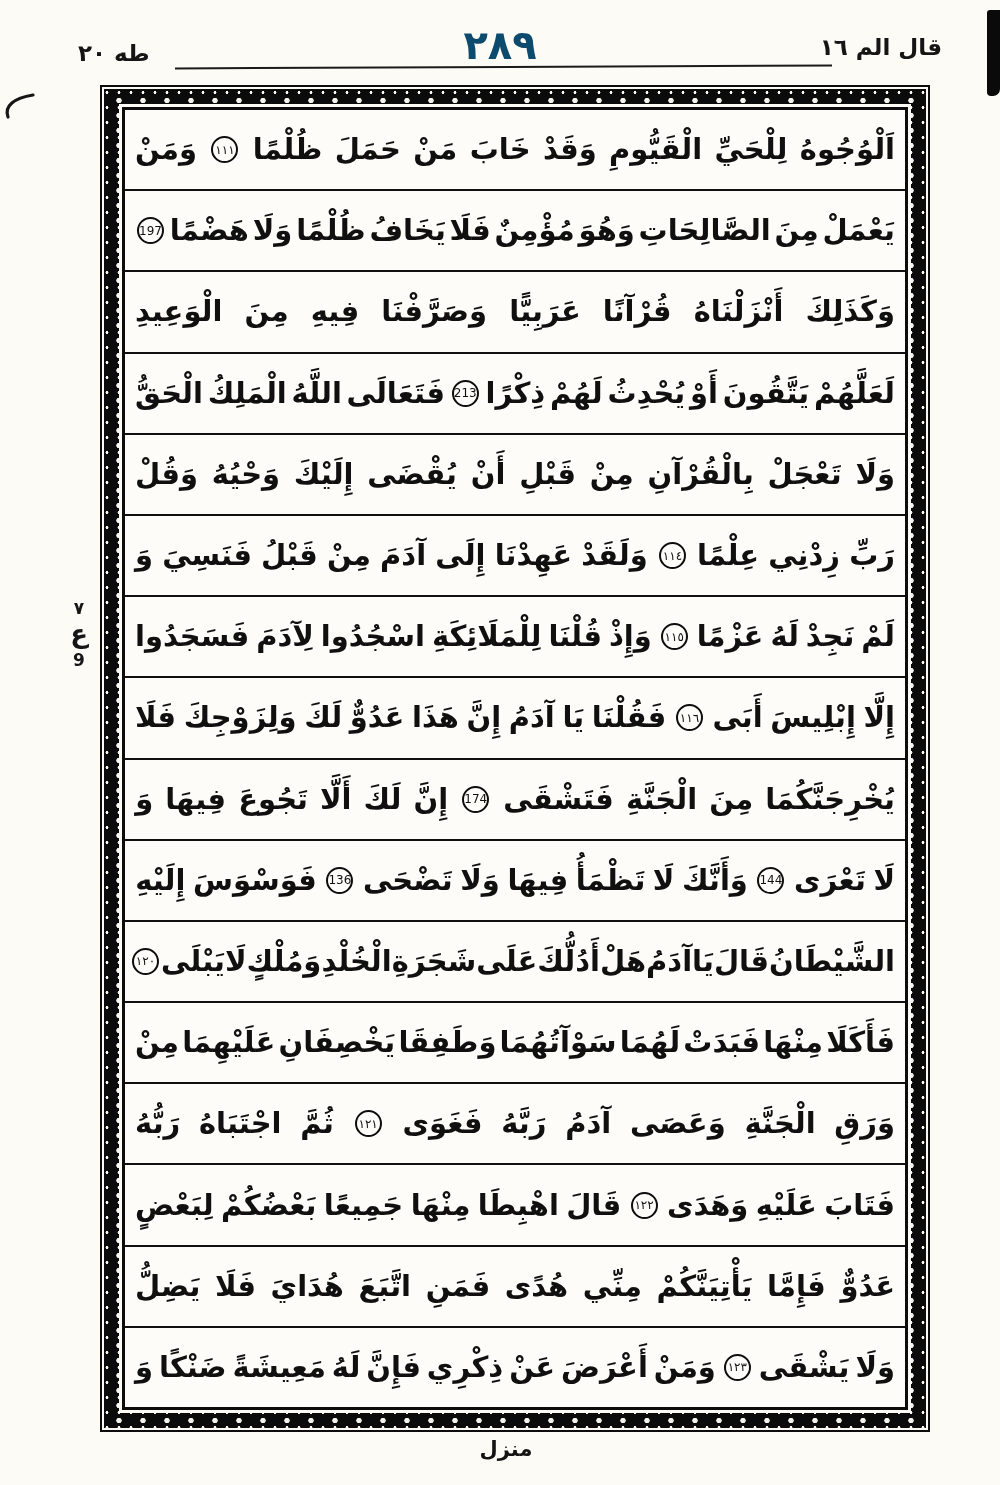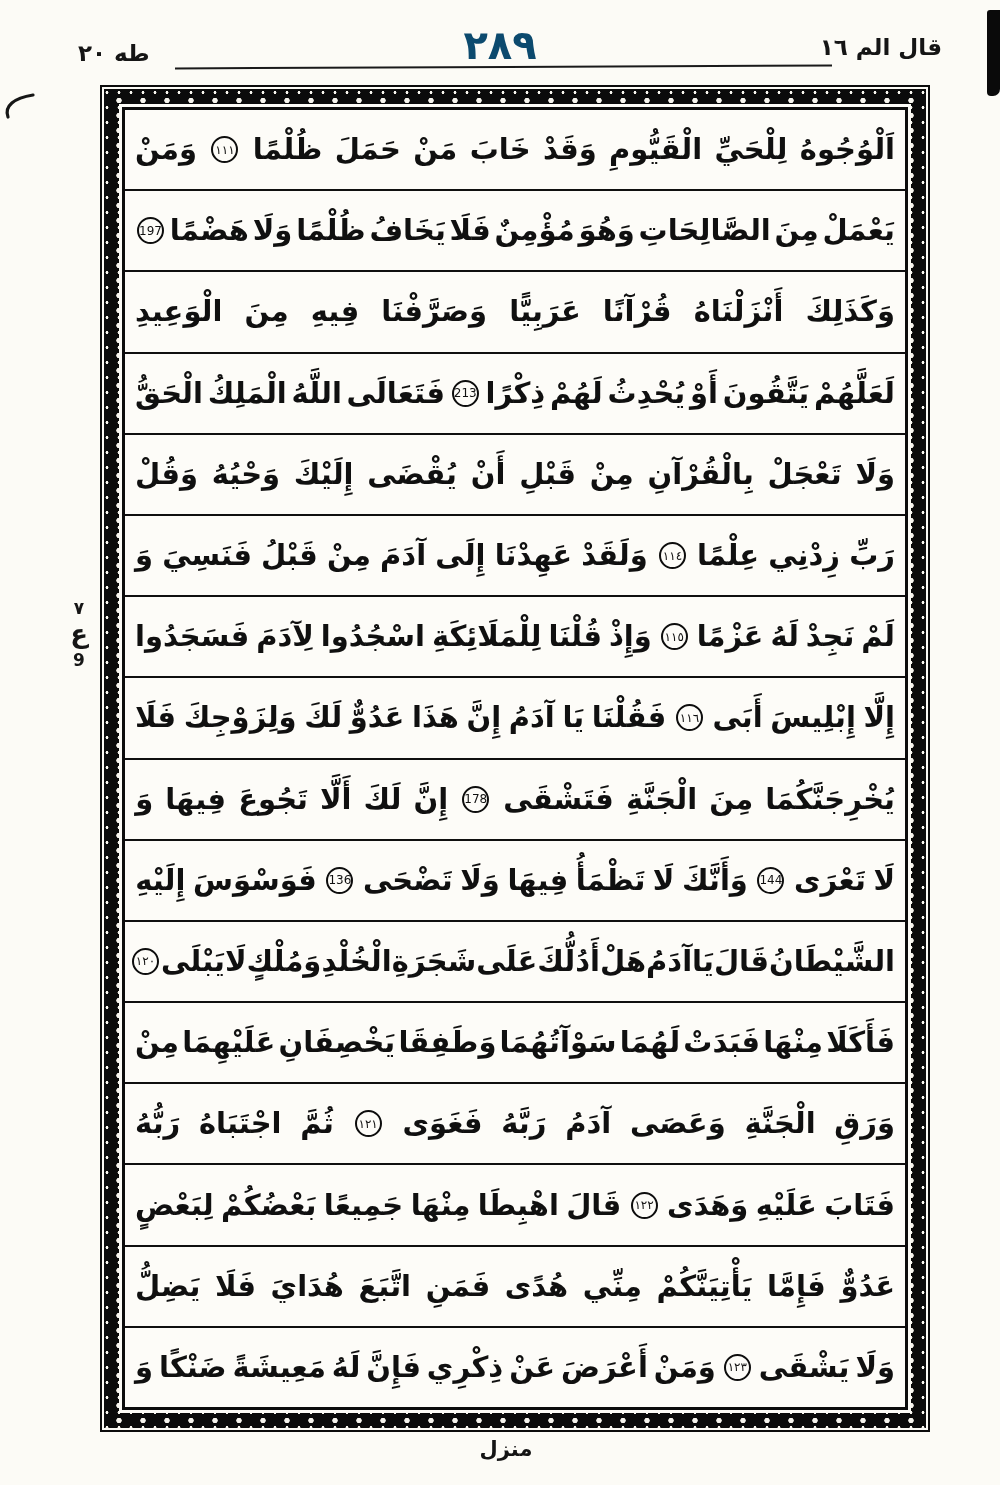--- a/index.html
+++ b/index.html
@@ -199,21 +199,21 @@
             <span class="w">عَدُوٌّ</span>
             <span class="w">لَكَ</span>
             <span class="w">وَلِزَوْجِكَ</span>
             <span class="w">فَلَا</span>
           </div>
           <div class="text-row">
             <span class="w">يُخْرِجَنَّكُمَا</span>
             <span class="w">مِنَ</span>
             <span class="w">الْجَنَّةِ</span>
             <span class="w">فَتَشْقَى</span>
-            <span class="verse-marker">178</span>
+            <span class="verse-marker">174</span>
             <span class="w">إِنَّ</span>
             <span class="w">لَكَ</span>
             <span class="w">أَلَّا</span>
             <span class="w">تَجُوعَ</span>
             <span class="w">فِيهَا</span>
             <span class="w">وَ</span>
           </div>
           <div class="text-row">
             <span class="w">لَا</span>
             <span class="w">تَعْرَى</span>

